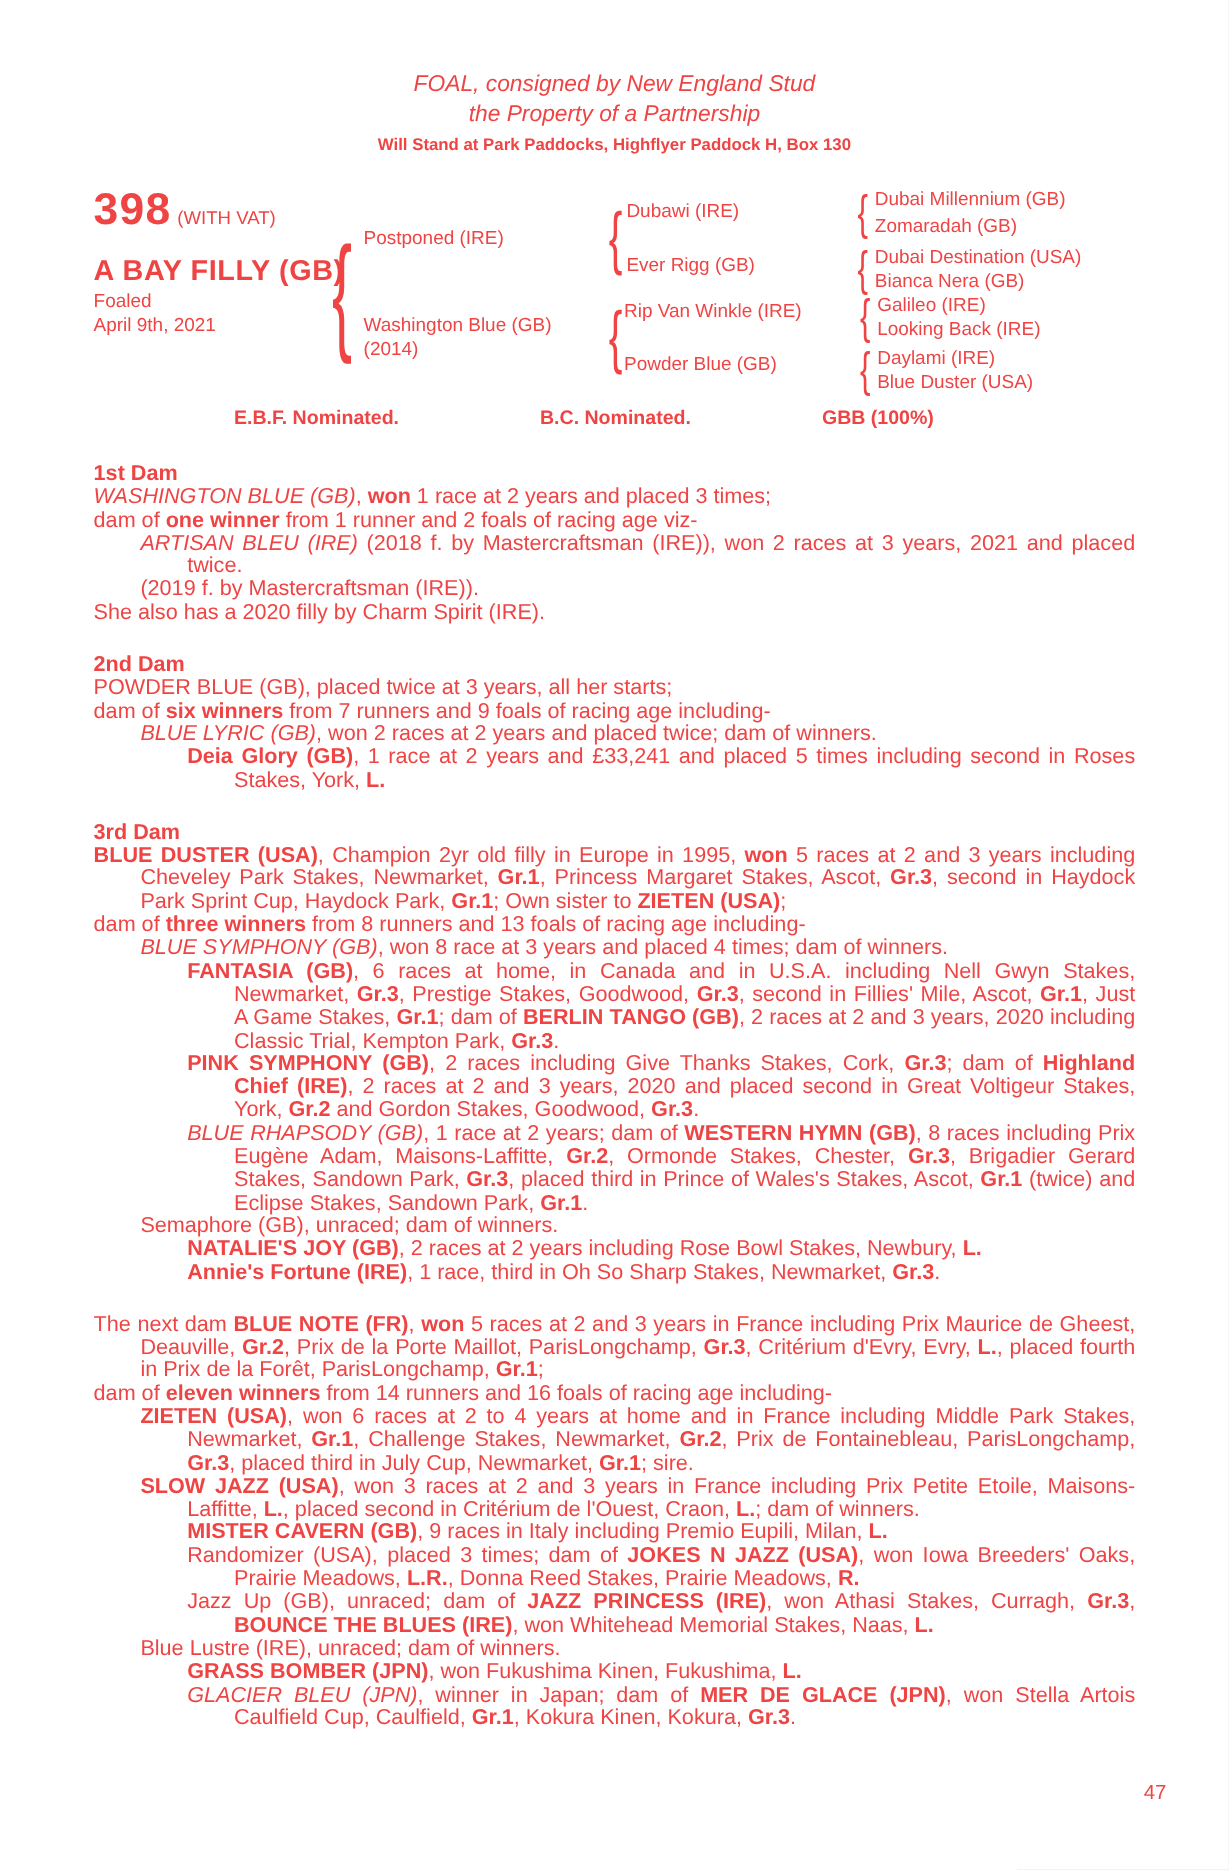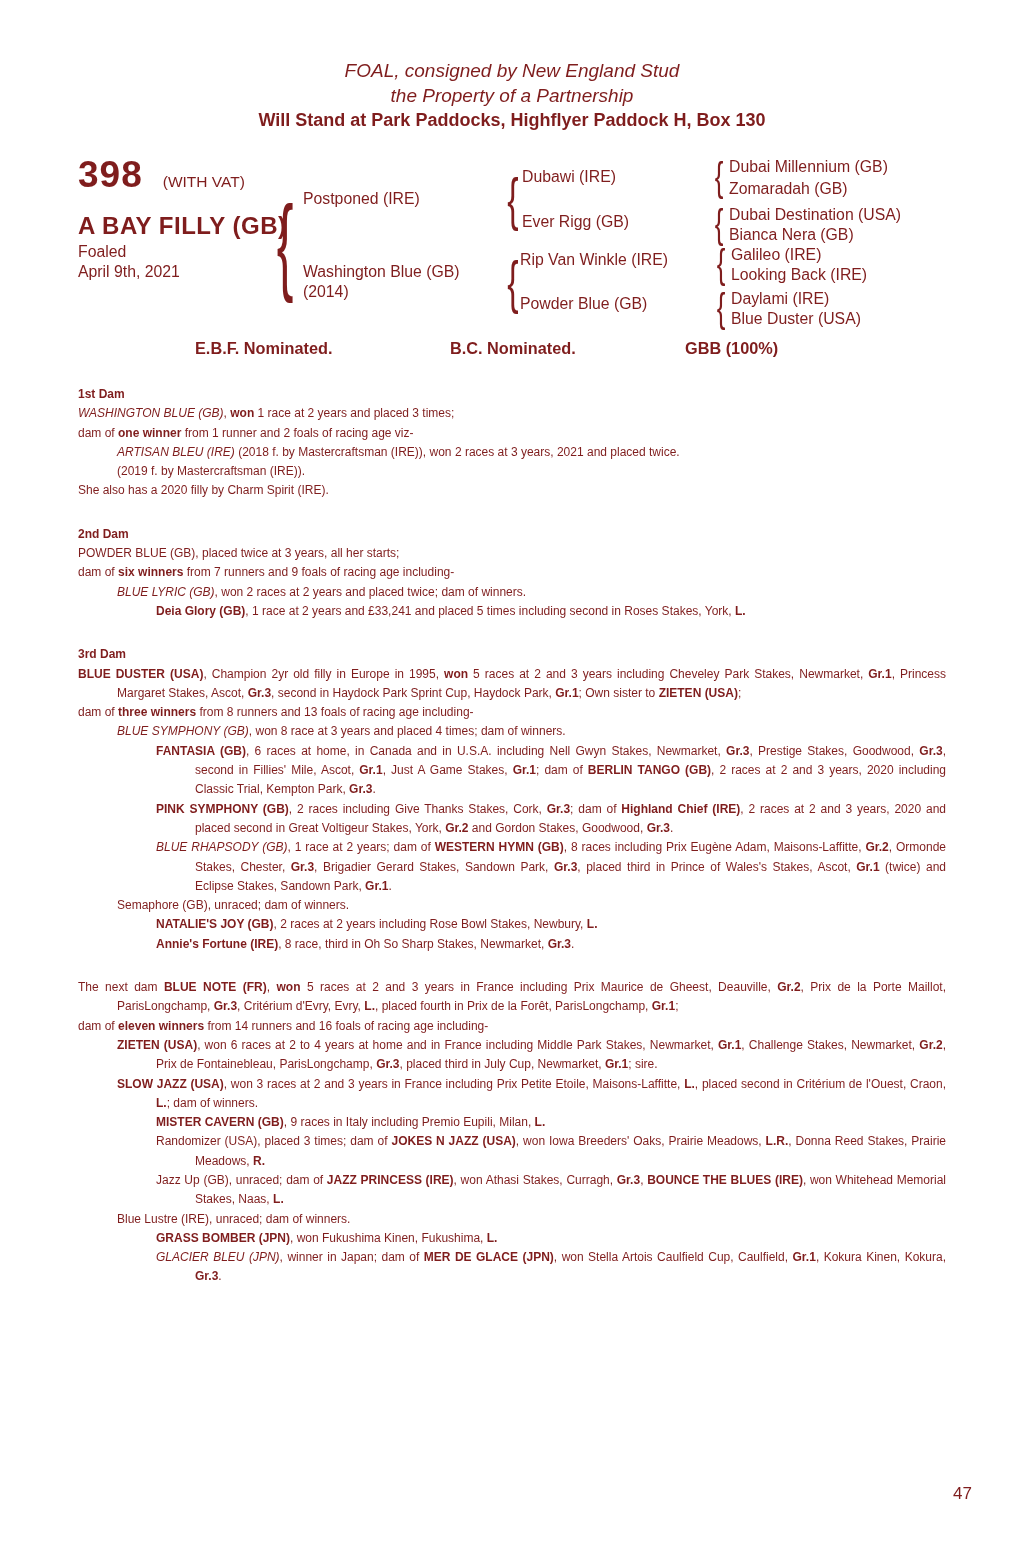--- a/index.html
+++ b/index.html
@@ -1,47 +1,47 @@
 <!DOCTYPE html>
 <html><head>
 <meta charset="utf-8">
 <style>
   html,body{margin:0;padding:0;background:#e8e8e8;}
   .page{
     position:relative;
     width:1024px;height:1558px;
     background:#ffffff;
     font-family:"Liberation Sans", sans-serif;
-    color:#7f1d1d;
+    color:#ef4444;
     box-sizing:border-box;
     padding:58px 78px 0 78px;
     margin:0 auto;
     overflow:hidden;
   }
   
   .hdr{ text-align:center; }
   .hdr .consign{ font-style:italic; font-size:19px; line-height:25px; }
-  .hdr .stand{ font-weight:bold; font-size:18px; line-height:25px; }
+  .hdr .stand{ font-weight:bold; font-size:14px; line-height:25px; }
 
   
   .pedigree{ position:relative; height:182px; margin-top:15px; font-size:15.8px; }
   .pedigree .abs{ position:absolute; white-space:nowrap; line-height:19px; }
-  .lotline{ display:flex; align-items:baseline; gap:20px; }
+  .lotline{ display:flex; align-items:baseline; gap:5px; }
   .lot-number{ font-size:37px; font-weight:bold; line-height:37px; letter-spacing:1px; }
   .lot-vat{ font-size:15.5px; }
   .horse-name{ font-weight:bold; font-size:24px; letter-spacing:.5px; }
   .brace{ position:absolute; display:flex; align-items:center; justify-content:center; width:22px; font-weight:400; }
   .brace span{ display:block; }
 
   
   .noms{ position:relative; height:21px; margin-top:9px; font-weight:bold; font-size:16.3px; }
   .noms span{ position:absolute; white-space:nowrap; }
 
   
-  .sections{ margin-top:25px; font-size:12px; line-height:19.3px; }
+  .sections{ margin-top:25px; font-size:18px; line-height:19.3px; }
   .section{ margin-bottom:24px; }
   .sec-heading{ font-weight:bold; }
   .section p{ margin:0; text-align:justify; }
   .tier0{ padding-left:39px; text-indent:-39px; }
   .tier1{ padding-left:78px; text-indent:-39px; }
   .tier2{ padding-left:117px; text-indent:-39px; }
   .b{ font-weight:bold; }
   .i{ font-style:italic; }
 
   .page-number{ position:absolute; right:52px; top:1484px; font-size:17px; }
@@ -135,21 +135,21 @@
       <div class="section">
         <div class="sec-heading">3rd Dam</div>
         <p class="tier0"><span class="b">BLUE DUSTER (USA)</span><span>, Champion 2yr old filly in Europe in 1995, </span><span class="b">won</span><span> 5 races at 2 and 3 years including Cheveley Park Stakes, Newmarket, </span><span class="b">Gr.1</span><span>, Princess Margaret Stakes, Ascot, </span><span class="b">Gr.3</span><span>, second in Haydock Park Sprint Cup, Haydock Park, </span><span class="b">Gr.1</span><span>; Own sister to </span><span class="b">ZIETEN (USA)</span><span>;</span></p>
         <p class="tier0"><span>dam of </span><span class="b">three winners</span><span> from 8 runners and 13 foals of racing age including-</span></p>
         <p class="tier1"><span class="i">BLUE SYMPHONY (GB)</span><span>, won 8 race at 3 years and placed 4 times; dam of winners.</span></p>
         <p class="tier2"><span class="b">FANTASIA (GB)</span><span>, 6 races at home, in Canada and in U.S.A. including Nell Gwyn Stakes, Newmarket, </span><span class="b">Gr.3</span><span>, Prestige Stakes, Goodwood, </span><span class="b">Gr.3</span><span>, second in Fillies' Mile, Ascot, </span><span class="b">Gr.1</span><span>, Just A Game Stakes, </span><span class="b">Gr.1</span><span>; dam of </span><span class="b">BERLIN TANGO (GB)</span><span>, 2 races at 2 and 3 years, 2020 including Classic Trial, Kempton Park, </span><span class="b">Gr.3</span><span>.</span></p>
         <p class="tier2"><span class="b">PINK SYMPHONY (GB)</span><span>, 2 races including Give Thanks Stakes, Cork, </span><span class="b">Gr.3</span><span>; dam of </span><span class="b">Highland Chief (IRE)</span><span>, 2 races at 2 and 3 years, 2020 and placed second in Great Voltigeur Stakes, York, </span><span class="b">Gr.2</span><span> and Gordon Stakes, Goodwood, </span><span class="b">Gr.3</span><span>.</span></p>
         <p class="tier2"><span class="i">BLUE RHAPSODY (GB)</span><span>, 1 race at 2 years; dam of </span><span class="b">WESTERN HYMN (GB)</span><span>, 8 races including Prix Eugène Adam, Maisons-Laffitte, </span><span class="b">Gr.2</span><span>, Ormonde Stakes, Chester, </span><span class="b">Gr.3</span><span>, Brigadier Gerard Stakes, Sandown Park, </span><span class="b">Gr.3</span><span>, placed third in Prince of Wales's Stakes, Ascot, </span><span class="b">Gr.1</span><span> (twice) and Eclipse Stakes, Sandown Park, </span><span class="b">Gr.1</span><span>.</span></p>
         <p class="tier1"><span>Semaphore (GB), unraced; dam of winners.</span></p>
         <p class="tier2"><span class="b">NATALIE'S JOY (GB)</span><span>, 2 races at 2 years including Rose Bowl Stakes, Newbury, </span><span class="b">L.</span></p>
-        <p class="tier2"><span class="b">Annie's Fortune (IRE)</span><span>, 8 race, third in Oh So Sharp Stakes, Newmarket, </span><span class="b">Gr.3</span><span>.</span></p>
+        <p class="tier2"><span class="b">Annie's Fortune (IRE)</span><span>, 1 race, third in Oh So Sharp Stakes, Newmarket, </span><span class="b">Gr.3</span><span>.</span></p>
       </div>
       <div class="section">
         <p class="tier0"><span>The next dam </span><span class="b">BLUE NOTE (FR)</span><span>, </span><span class="b">won</span><span> 5 races at 2 and 3 years in France including Prix Maurice de Gheest, Deauville, </span><span class="b">Gr.2</span><span>, Prix de la Porte Maillot, ParisLongchamp, </span><span class="b">Gr.3</span><span>, Critérium d'Evry, Evry, </span><span class="b">L.</span><span>, placed fourth in Prix de la Forêt, ParisLongchamp, </span><span class="b">Gr.1</span><span>;</span></p>
         <p class="tier0"><span>dam of </span><span class="b">eleven winners</span><span> from 14 runners and 16 foals of racing age including-</span></p>
         <p class="tier1"><span class="b">ZIETEN (USA)</span><span>, won 6 races at 2 to 4 years at home and in France including Middle Park Stakes, Newmarket, </span><span class="b">Gr.1</span><span>, Challenge Stakes, Newmarket, </span><span class="b">Gr.2</span><span>, Prix de Fontainebleau, ParisLongchamp, </span><span class="b">Gr.3</span><span>, placed third in July Cup, Newmarket, </span><span class="b">Gr.1</span><span>; sire.</span></p>
         <p class="tier1"><span class="b">SLOW JAZZ (USA)</span><span>, won 3 races at 2 and 3 years in France including Prix Petite Etoile, Maisons-Laffitte, </span><span class="b">L.</span><span>, placed second in Critérium de l'Ouest, Craon, </span><span class="b">L.</span><span>; dam of winners.</span></p>
         <p class="tier2"><span class="b">MISTER CAVERN (GB)</span><span>, 9 races in Italy including Premio Eupili, Milan, </span><span class="b">L.</span></p>
         <p class="tier2"><span>Randomizer (USA), placed 3 times; dam of </span><span class="b">JOKES N JAZZ (USA)</span><span>, won Iowa Breeders' Oaks, Prairie Meadows, </span><span class="b">L.R.</span><span>, Donna Reed Stakes, Prairie Meadows, </span><span class="b">R.</span></p>
         <p class="tier2"><span>Jazz Up (GB), unraced; dam of </span><span class="b">JAZZ PRINCESS (IRE)</span><span>, won Athasi Stakes, Curragh, </span><span class="b">Gr.3</span><span>, </span><span class="b">BOUNCE THE BLUES (IRE)</span><span>, won Whitehead Memorial Stakes, Naas, </span><span class="b">L.</span></p>
         <p class="tier1"><span>Blue Lustre (IRE), unraced; dam of winners.</span></p>

